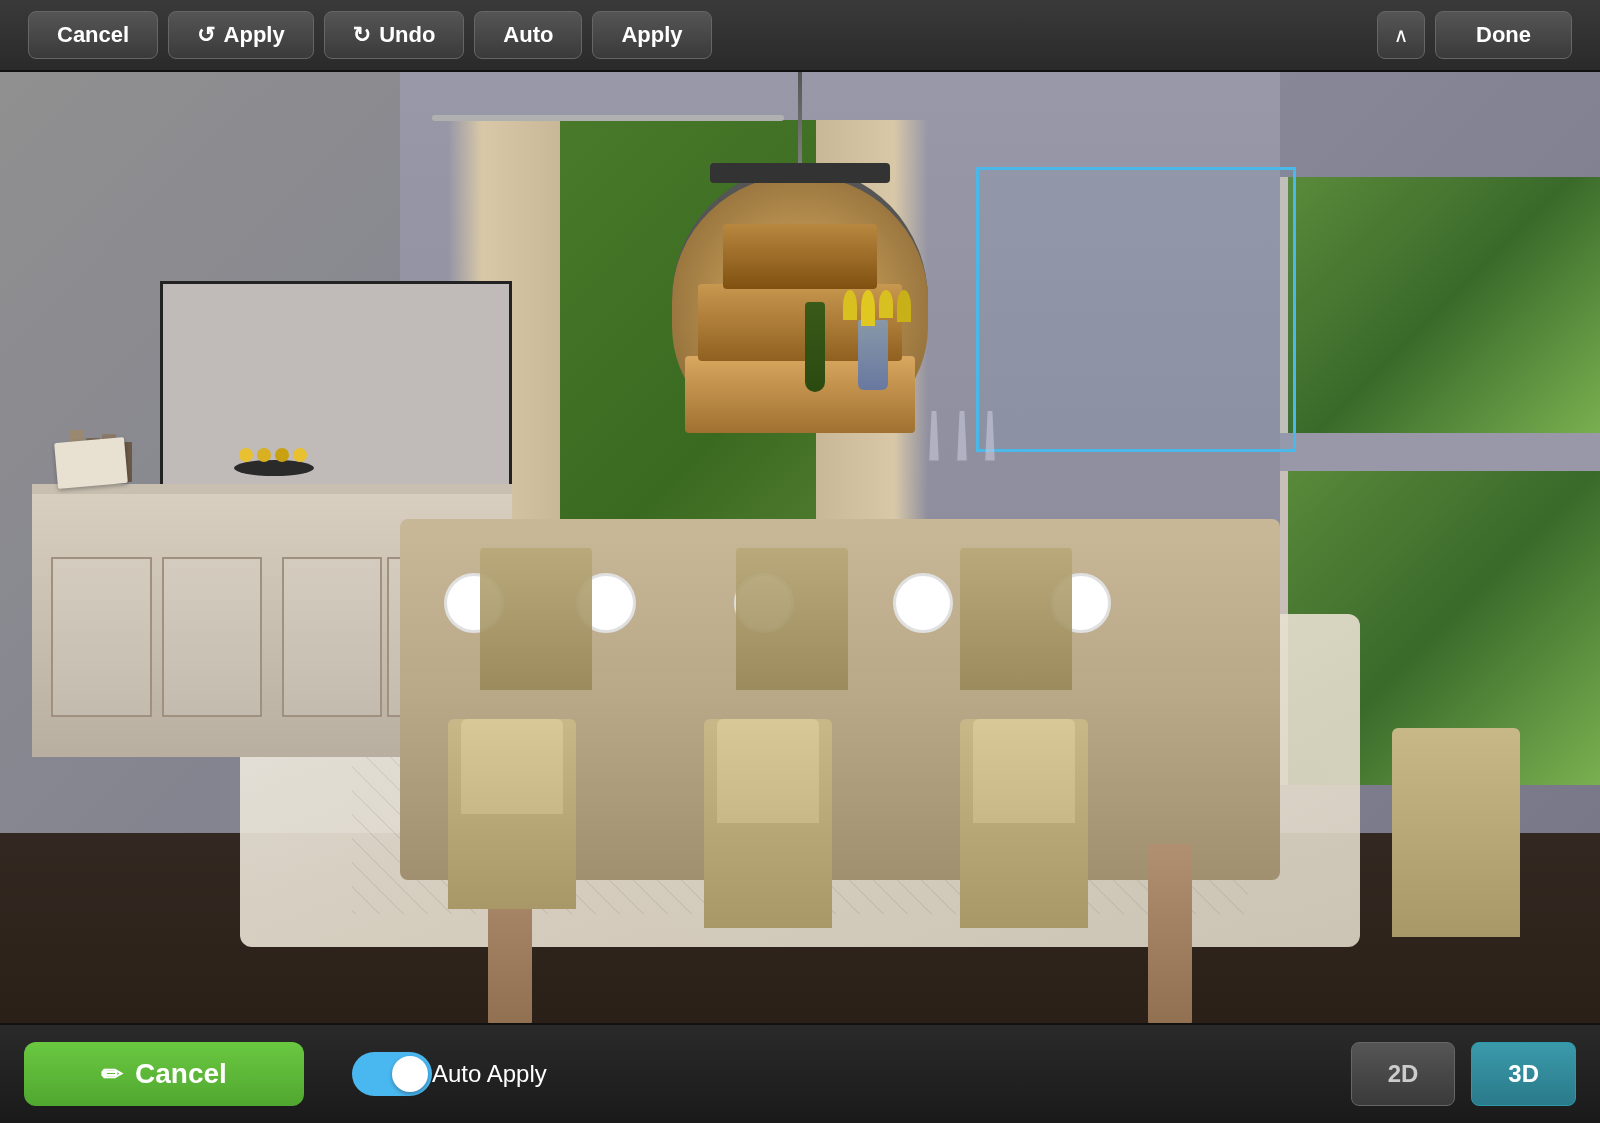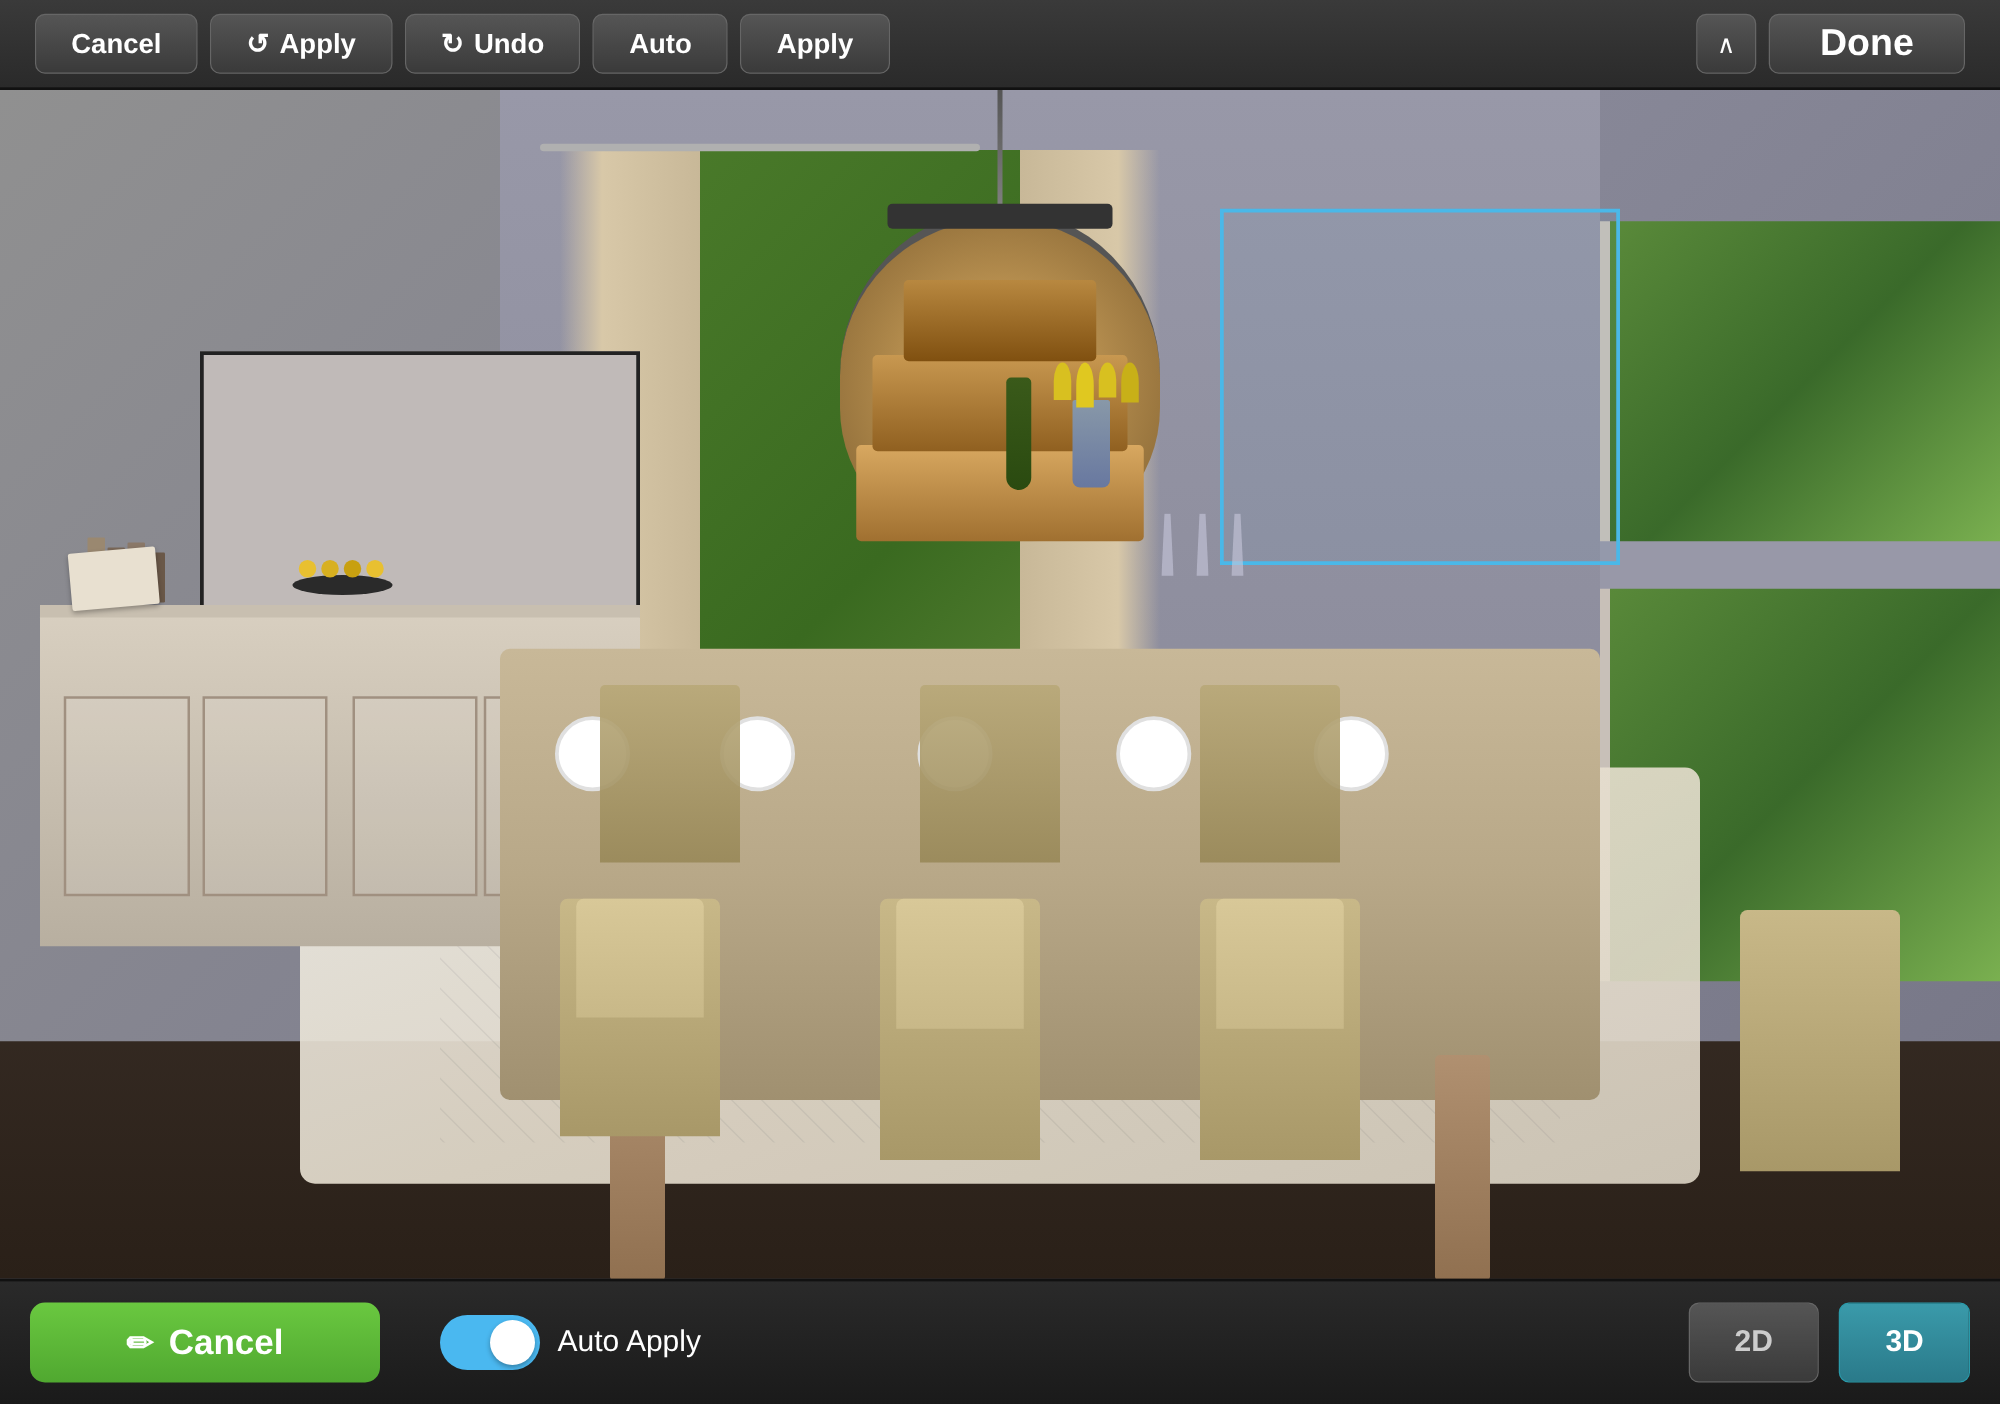--- a/index.html
+++ b/index.html
@@ -58,21 +58,21 @@
       cursor: pointer;
     }
 
     .toolbar-done {
       height: 48px;
       padding: 0 40px;
       background: linear-gradient(180deg, #555 0%, #3a3a3a 100%);
       border: 1px solid #666;
       border-radius: 8px;
       color: #fff;
-      font-size: 30px;
+      font-size: 22px;
       font-weight: bold;
       cursor: pointer;
     }
 
     
     #scene {
       position: absolute;
       top: 72px;
       left: 0; right: 0;
       bottom: 100px;
@@ -282,21 +282,21 @@
       flex-shrink: 0;
     }
 
     .apply-icon {
       font-size: 26px;
     }
 
     #auto-apply-group {
       display: flex;
       align-items: center;
-      gap: 14px;
+      gap: 0;
       margin-left: 32px;
     }
 
     .toggle-switch {
       width: 80px;
       height: 44px;
       background: #4ab8f0;
       border-radius: 22px;
       position: relative;
       cursor: pointer;

